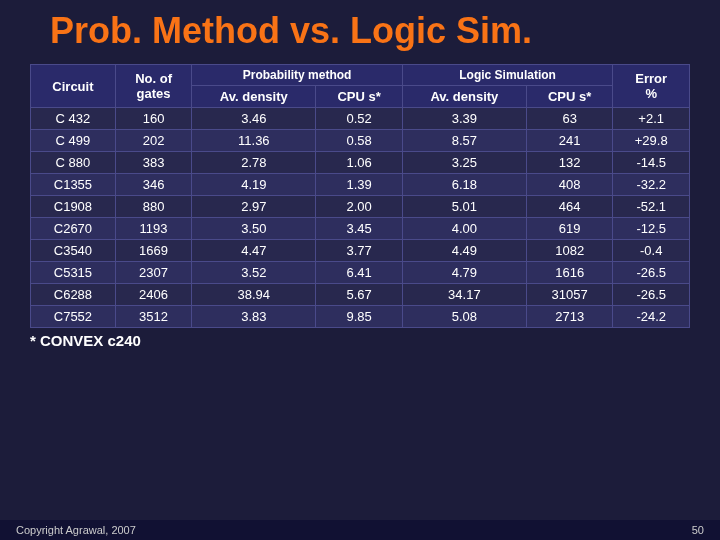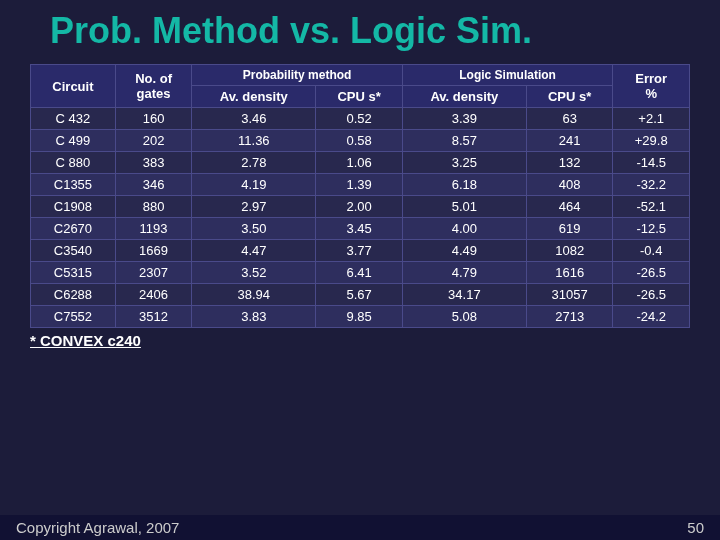--- a/index.html
+++ b/index.html
@@ -12,21 +12,21 @@
       position: relative;
     }
     .page {
       width: 720px;
       height: 540px;
       background: #1c1c3a;
       position: relative;
       padding: 10px 20px;
     }
     .main-title {
-      color: #14b8a6;
+      color: #f97316;
       font-size: 36px;
       font-weight: bold;
       margin-bottom: 12px;
       padding-left: 30px;
     }
     .table-container {
       margin: 0 10px;
     }
     table {
       width: 100%;
@@ -49,36 +49,35 @@
     }
     tbody tr:nth-child(odd) td {
       background: #28284e;
     }
     .footnote {
       color: #ffffff;
       font-size: 15px;
       font-weight: bold;
       margin-top: 4px;
       padding-left: 10px;
-      text-decoration: underline;
     }
     .footer-bar {
       position: absolute;
       bottom: 0;
       left: 0;
       right: 0;
       background: #111133;
       display: flex;
       justify-content: space-between;
       align-items: center;
       padding: 4px 16px;
     }
     .footer-left, .footer-center, .footer-right {
       color: #cccccc;
-      font-size: 15px;
+      font-size: 11px;
     }
     .th-main {
       font-size: 12px;
     }
   </style>
 </head>
 <body>
 
 <div class="page">
   <h1 class="main-title">Prob. Method vs. Logic Sim.</h1>

